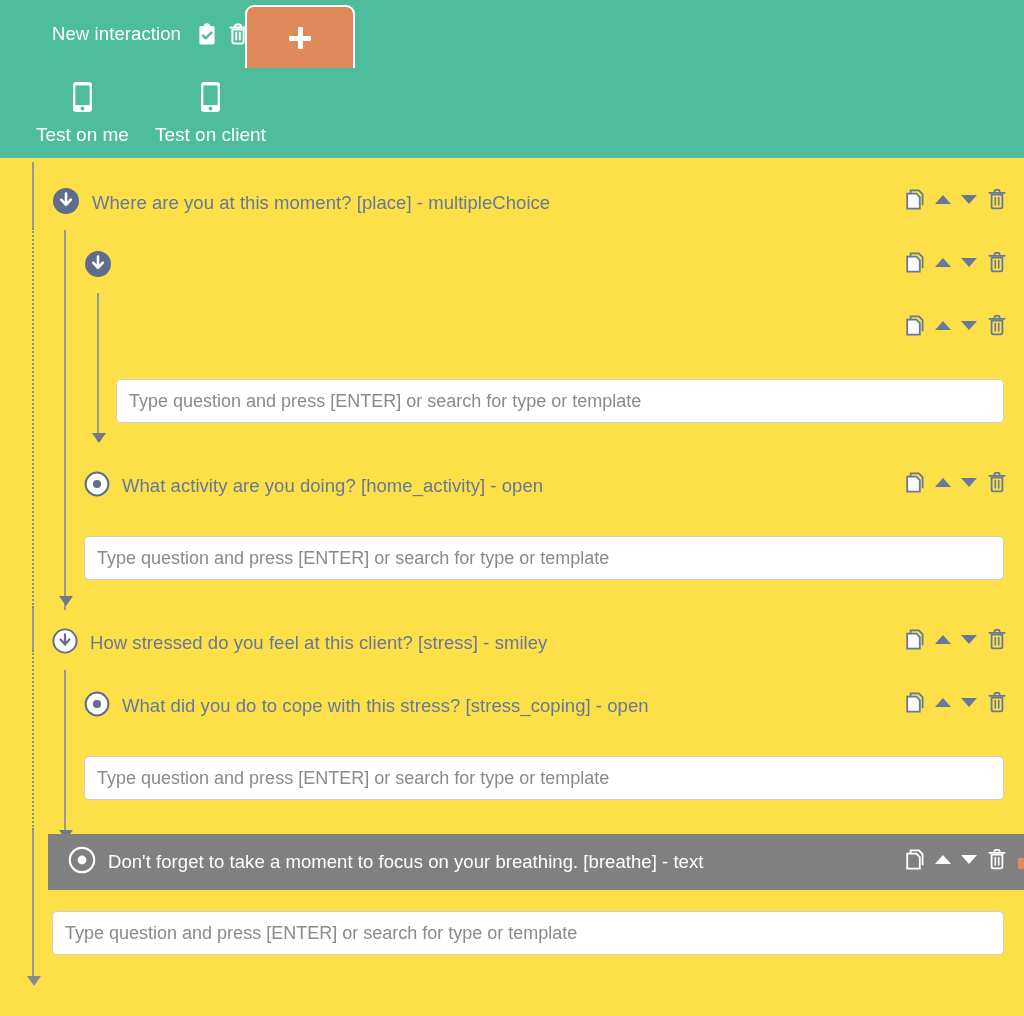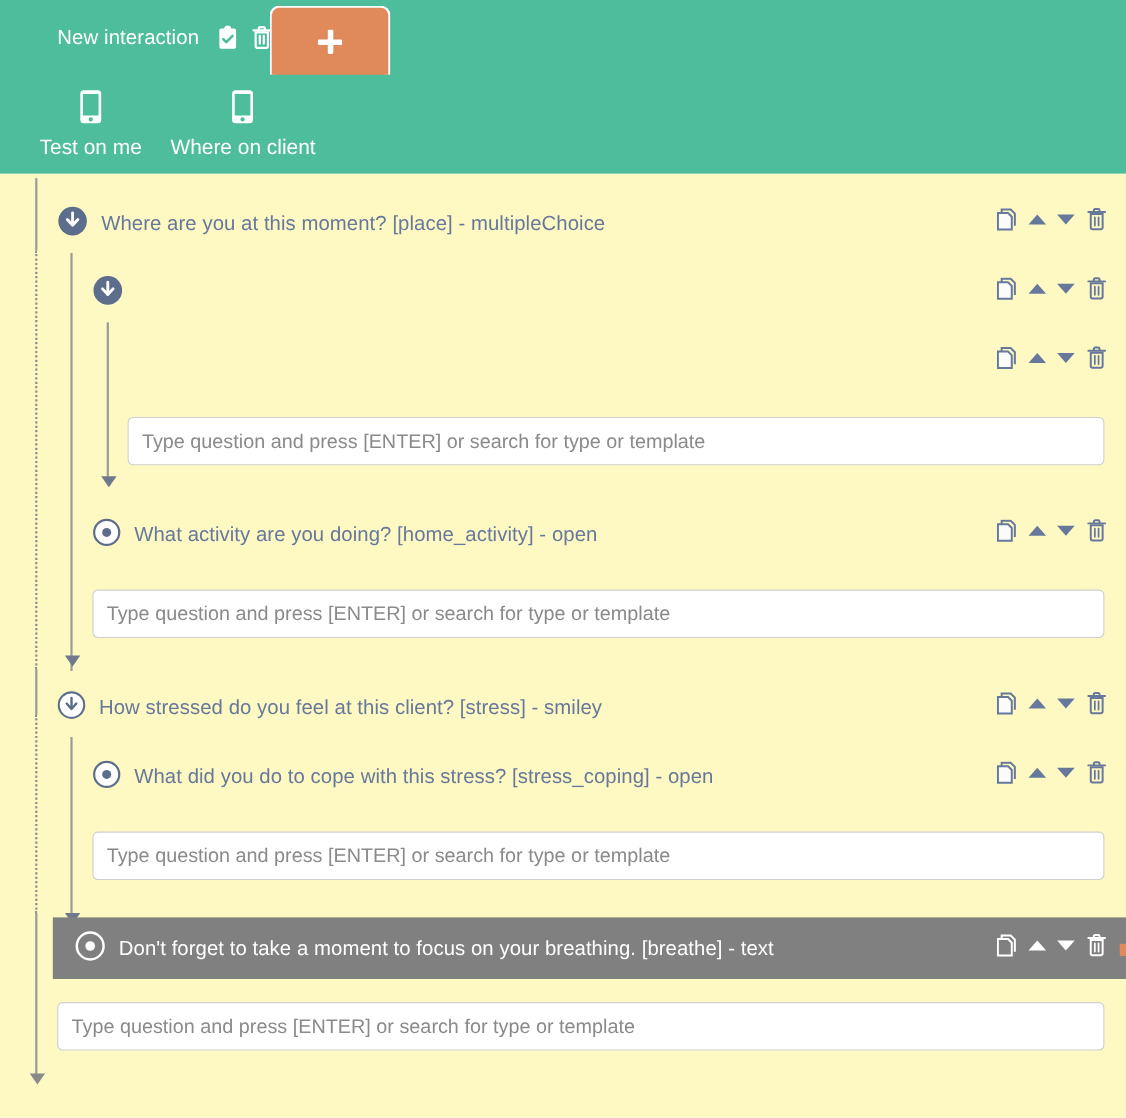--- a/index.html
+++ b/index.html
@@ -49,21 +49,21 @@
     position:absolute;left:0;top:68px;height:90px;width:100%;
     display:flex;align-items:center;padding-left:36px;box-sizing:border-box;
     gap:26px;
   }
   .test-btn{display:flex;align-items:center;gap:11px;color:#fff;font-size:19px;flex-direction:column;}
   .test-btn svg{display:block;}
 
   
   .tree{
     position:absolute;left:0;top:158px;width:1024px;height:858px;
-    background:#fef9c3;
+    background:#fde047;
   }
 
   
   .rail{position:absolute;background:#9a9a9a;width:2px;}
   .rail-dotted{
     position:absolute;width:0;border-left:2px dotted #8e8e8e;
   }
   .rail-arrow{
     position:absolute;width:0;height:0;
     border-left:7px solid transparent;border-right:7px solid transparent;
@@ -154,21 +154,21 @@
     </div>
 
     <div class="test-btn">
       <span>
         <svg width="21" height="32" viewBox="0 0 21 32">
           <rect x="1" y="1" width="19" height="30" rx="3.2" fill="#ffffff"></rect>
           <rect x="3.4" y="4.4" width="14.2" height="19.6" fill="#4dbd9c"></rect>
           <circle cx="10.5" cy="27.6" r="1.9" fill="#4dbd9c"></circle>
         </svg>
       </span>
-      <span>Where on client</span>
+      <span>Test on client</span>
     </div>
   </div>
 </div>
 
 <div class="tree">
 
   <div class="rail" style="left:32px;top:4px;height:66px;"></div>
   <div class="rail-dotted" style="left:32px;top:70px;height:380px;"></div>
   <div class="rail" style="left:32px;top:450px;height:42px;"></div>
   <div class="rail-dotted" style="left:32px;top:492px;height:180px;"></div>

